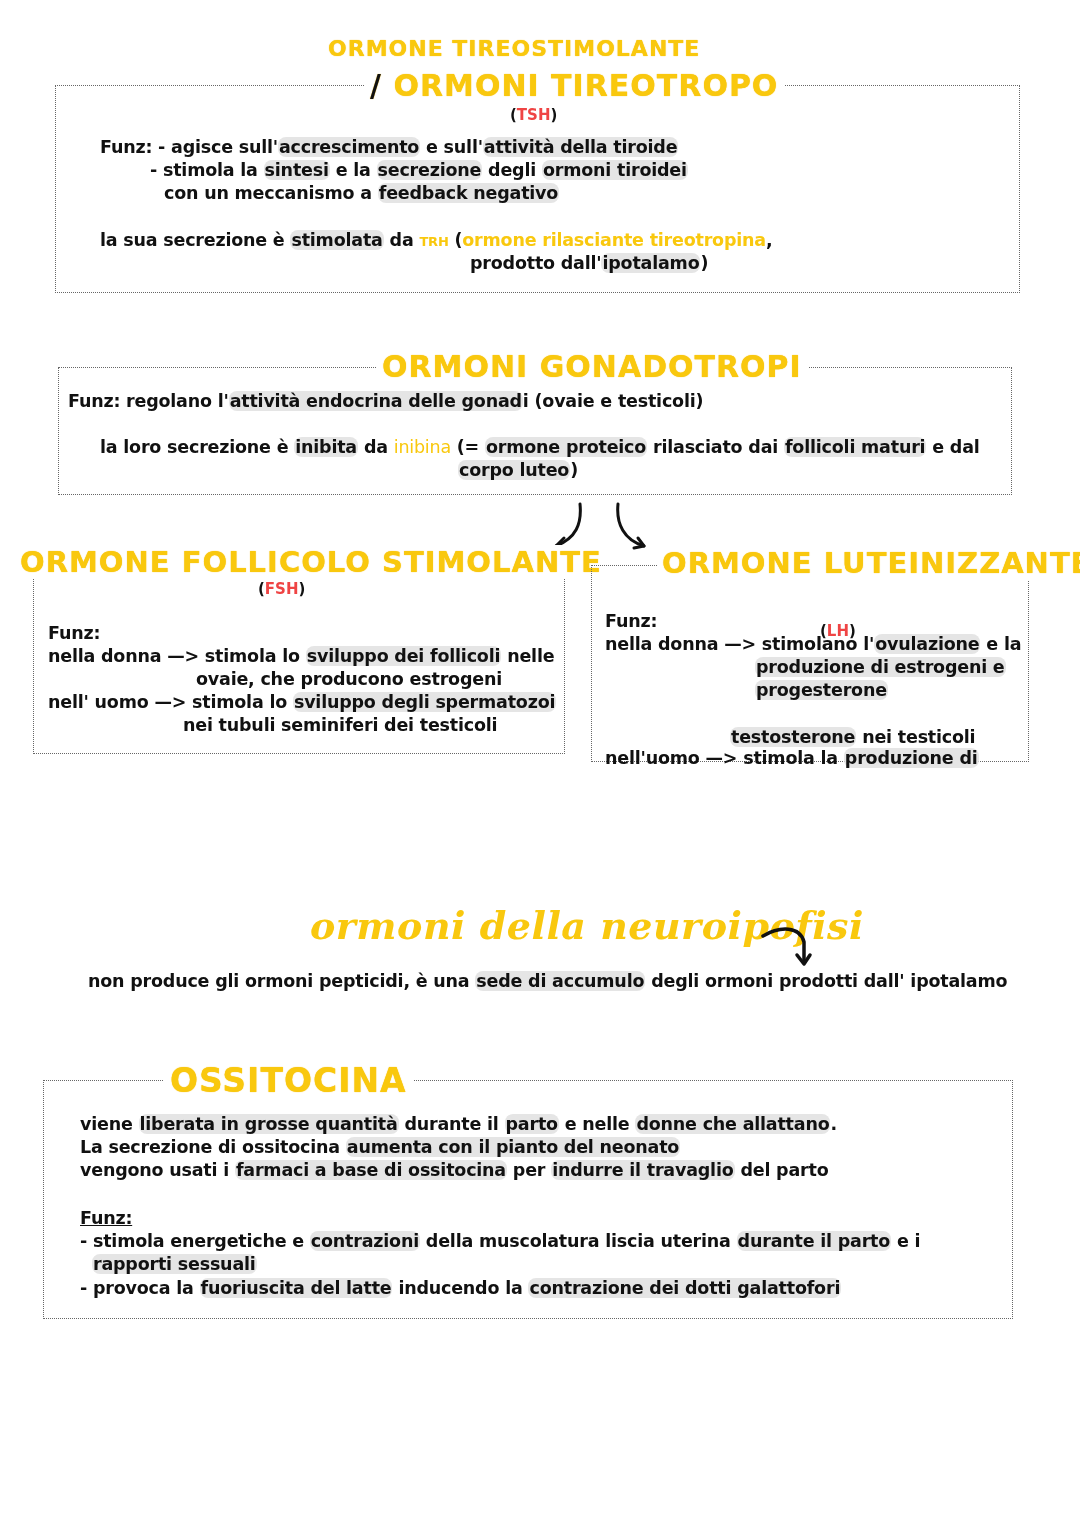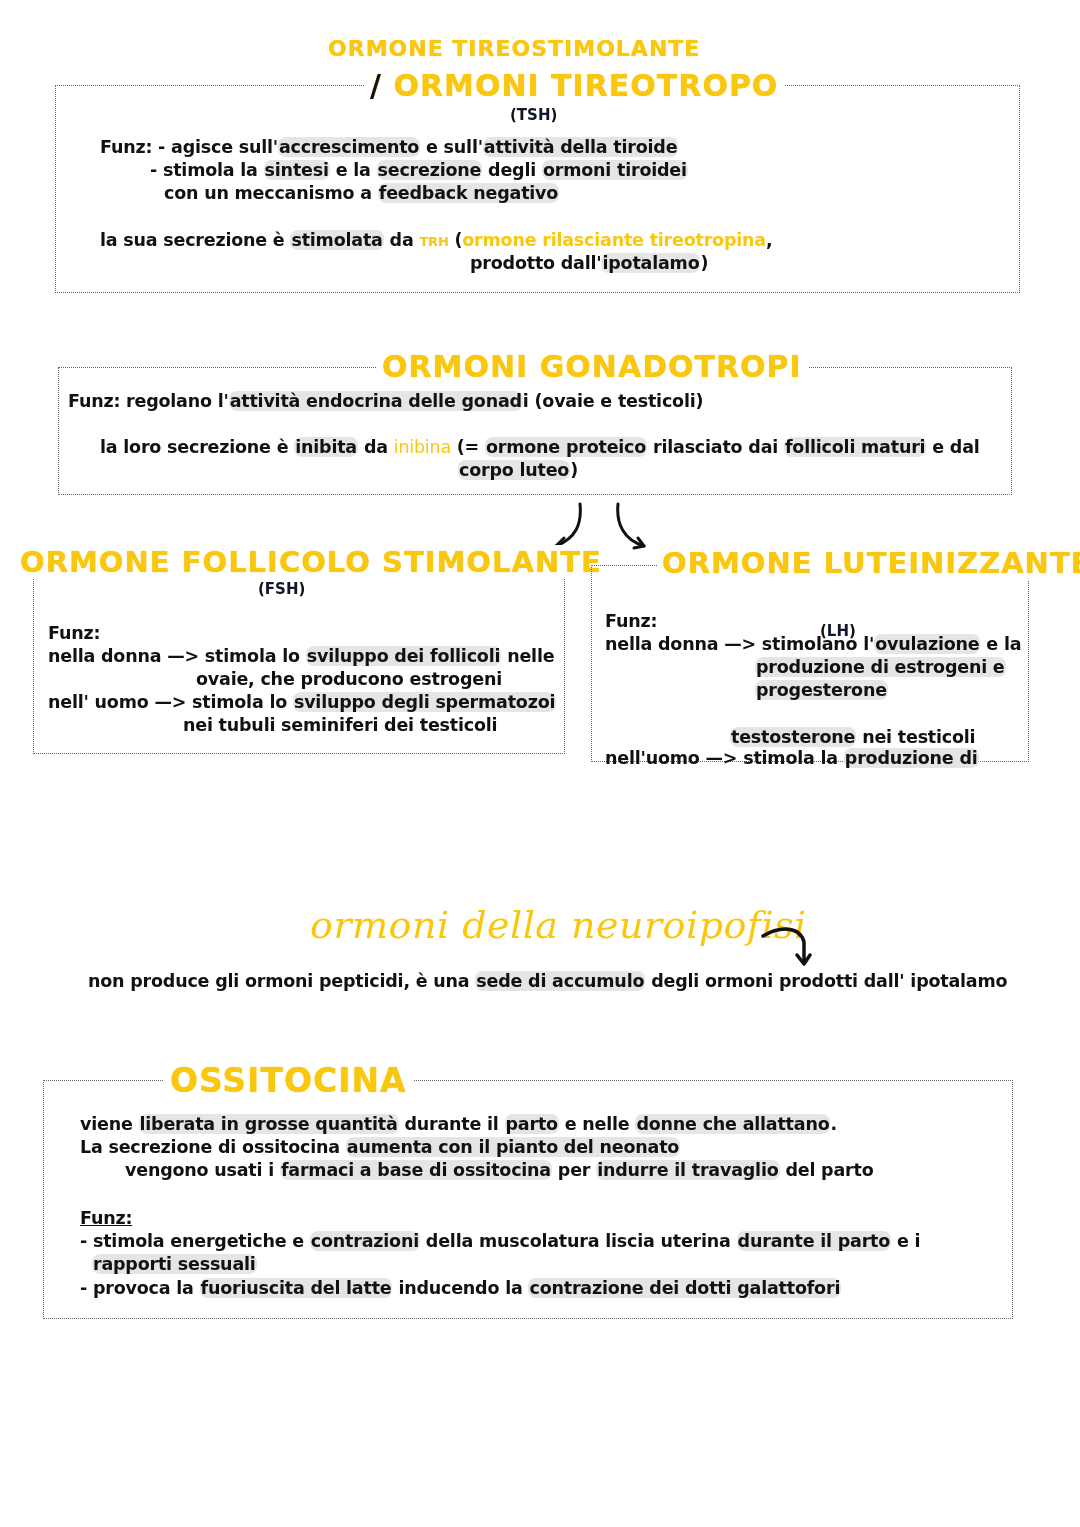--- a/index.html
+++ b/index.html
@@ -4,21 +4,21 @@
 <style>
   html, body { margin:0; padding:0; background:#ffffff; }
   body { width:1080px; height:1527px; position:relative; overflow:hidden;
          font-family:"DejaVu Sans", sans-serif; color:#111; }
   .box { position:absolute; border:1.5px dotted #666; box-sizing:border-box; }
   .title { position:absolute; font-family:"DejaVu Sans", sans-serif; font-weight:bold;
            color:#f9c80e; letter-spacing:1px; white-space:nowrap; background:#fff; padding:0 6px;
            text-shadow: 0 0 1px #f5b800; }
   .title .slash { color:#111; }
   .abbr { position:absolute; font-size:15px; font-weight:bold; white-space:nowrap; }
-  .abbr .y { color:#0f172a; }
+  .abbr .y { color:#ef4444; }
   .line { position:absolute; font-size:17.5px; font-weight:bold; white-space:nowrap; line-height:22px; letter-spacing:-0.2px; }
   .hl { background:#e5e5e5; border-radius:8px; padding:0 1px; }
   .yt { color:#f9c80e; }
   .u { text-decoration:underline; }
   .script { position:absolute; font-family:"DejaVu Serif", serif; font-style:italic;
             color:#f9c80e; font-size:38px; white-space:nowrap; letter-spacing:0.5px; }
   svg.arrow { position:absolute; overflow:visible; }
 </style>
 </head>
 <body>
@@ -104,38 +104,38 @@
 <div class="line" style="left:755px; top:679px;">
   <span class="hl">progesterone</span>
 </div>
 <div class="line" style="left:605px; top:703px;margin-top:44px;">
   <span>nell'uomo —&gt; stimola la </span><span class="hl">produzione di</span>
 </div>
 <div class="line" style="left:730px; top:726px;">
   <span class="hl">testosterone</span><span> nei testicoli</span>
 </div>
 
-<div class="script" style="left:310px; top:903px;">ormoni della neuroipofisi</div>
+<div class="script" style="left:310px; top:903px;font-weight:bold;">ormoni della neuroipofisi</div>
 <svg class="arrow" style="left:760px; top:922px;" width="60" height="50" viewBox="0 0 60 50">
   <path d="M3 14 C20 4 40 4 44 20 L44 40" stroke="#111" stroke-width="3.5" fill="none" stroke-linecap="round"></path>
   <path d="M44 42 L37 33 M44 42 L50 33" stroke="#111" stroke-width="3.5" fill="none" stroke-linecap="round"></path>
 </svg>
 <div class="line" style="left:88px; top:970px;">
   <span>non produce gli ormoni pepticidi, è una </span><span class="hl">sede di accumulo</span><span> degli ormoni prodotti dall' ipotalamo</span>
 </div>
 
 <div class="box" style="left:43px; top:1080px; width:970px; height:239px;"></div>
 <div class="title" style="left:136px; top:1061px; font-size:33px;margin-left:28px;">OSSITOCINA</div>
 <div class="line" style="left:80px; top:1113px;">
   <span>viene </span><span class="hl">liberata in grosse quantità</span><span> durante il </span><span class="hl">parto</span><span> e nelle </span><span class="hl">donne che allattano</span><span>.</span>
 </div>
 <div class="line" style="left:80px; top:1136px;">
   <span>La secrezione di ossitocina </span><span class="hl">aumenta con il pianto del neonato</span>
 </div>
-<div class="line" style="left:80px; top:1159px;margin-left:45px;">
+<div class="line" style="left:80px; top:1159px;">
   <span>vengono usati i </span><span class="hl">farmaci a base di ossitocina</span><span> per </span><span class="hl">indurre il travaglio</span><span> del parto</span>
 </div>
 <div class="line u" style="left:80px; top:1207px;">Funz:</div>
 <div class="line" style="left:80px; top:1230px;">
   <span>- stimola energetiche e </span><span class="hl">contrazioni</span><span> della muscolatura liscia uterina </span><span class="hl">durante il parto</span><span> e i</span>
 </div>
 <div class="line" style="left:92px; top:1253px;">
   <span class="hl">rapporti sessuali</span>
 </div>
 <div class="line" style="left:80px; top:1277px;">

